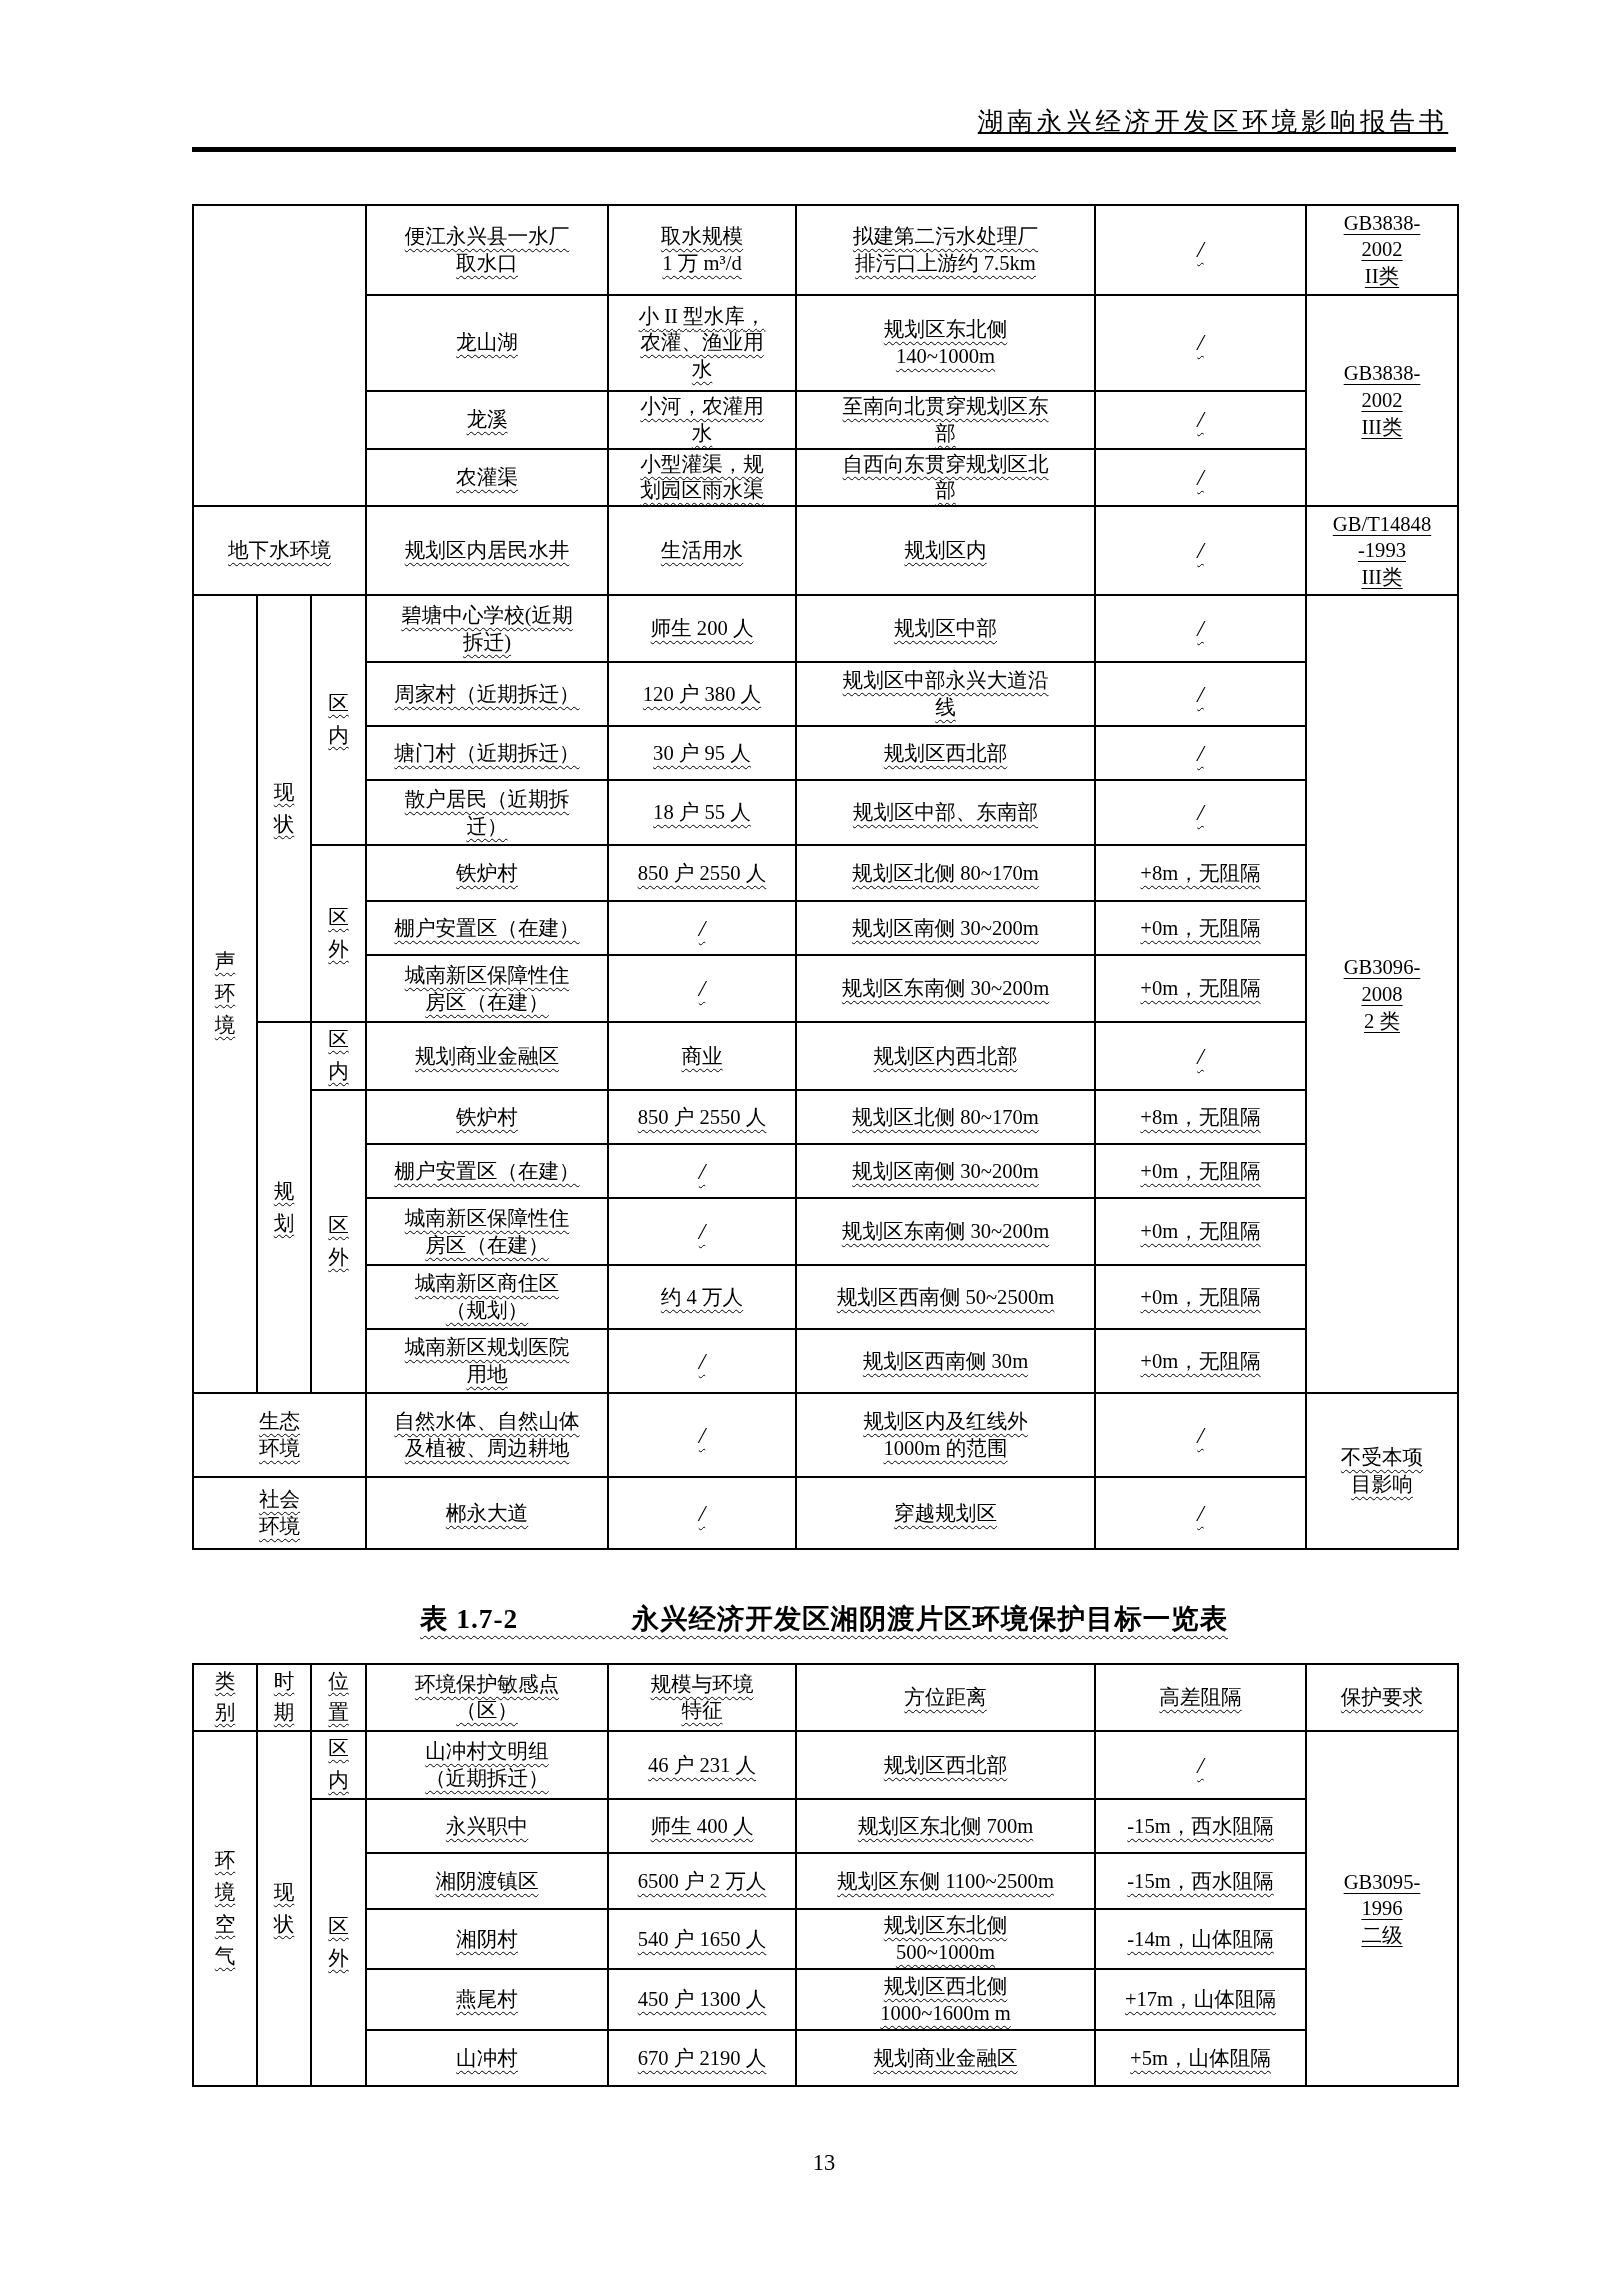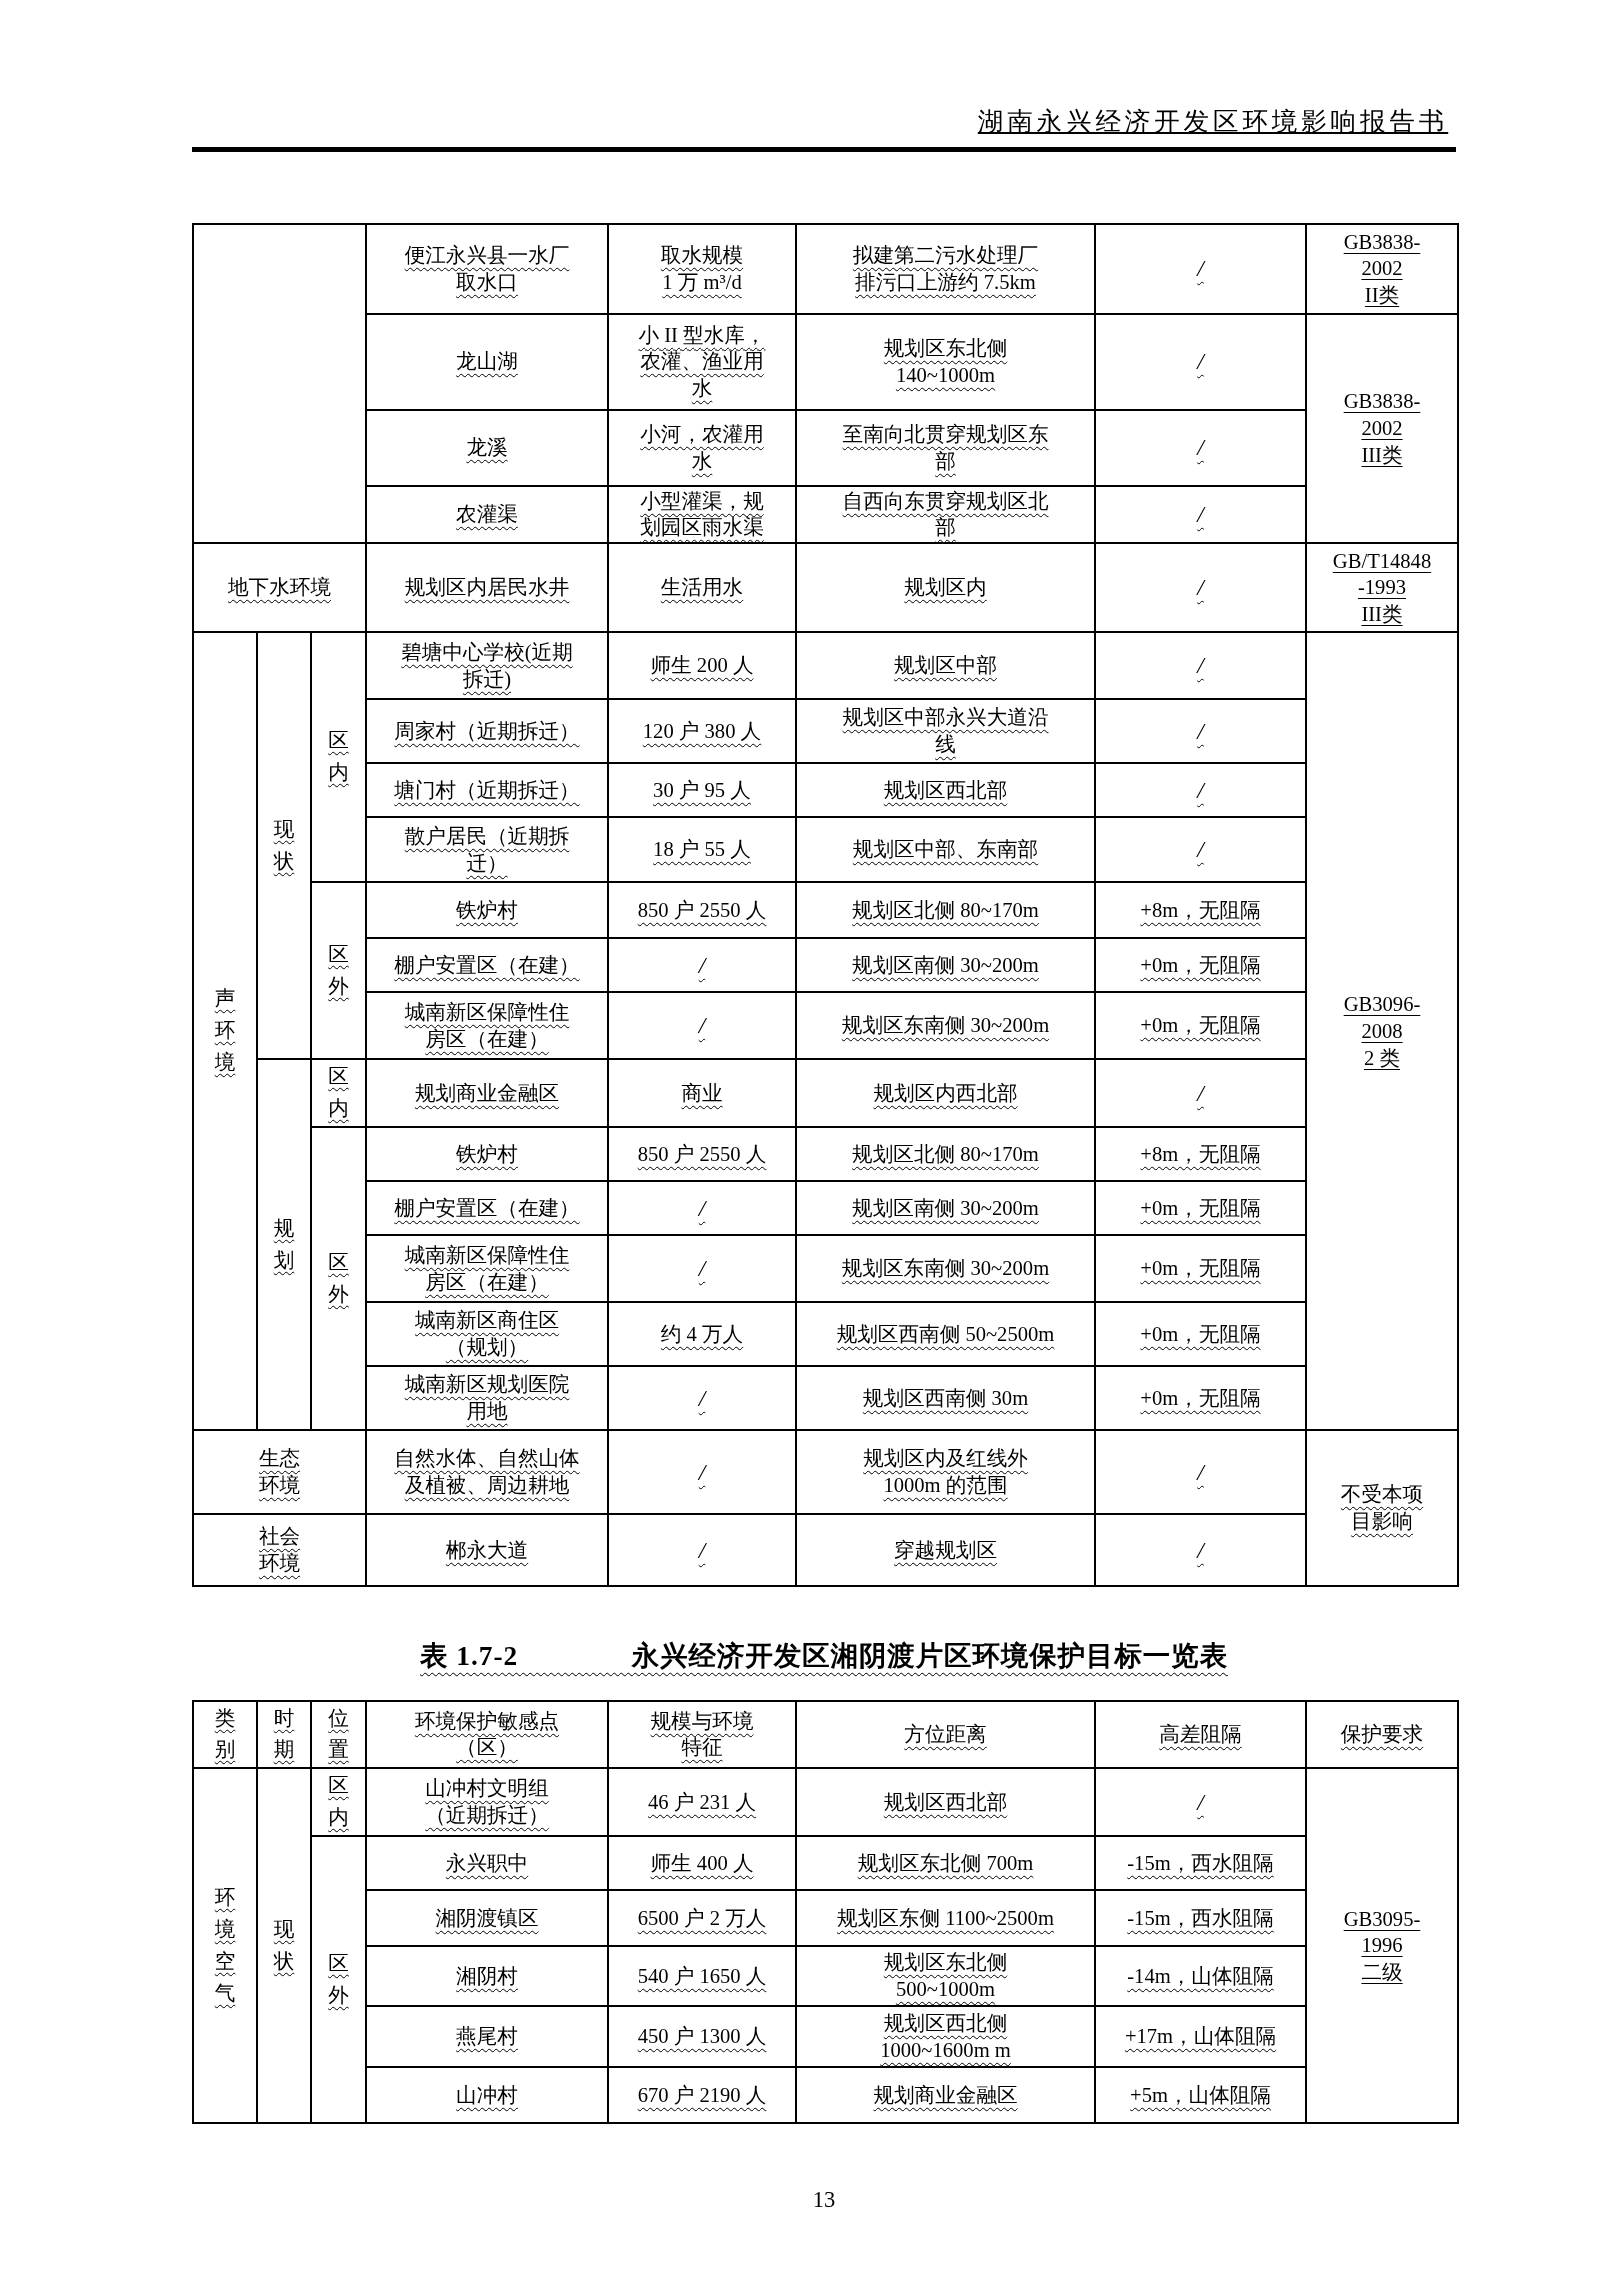--- a/index.html
+++ b/index.html
@@ -21,21 +21,21 @@
     white-space:nowrap;
     text-decoration:underline;
   }
   .header-rule{height:4.9px;background:#000;margin-top:7.8px;}
   table{
     border-collapse:collapse;
     table-layout:fixed;
     width:1264px;
     border:2.9px solid #000;
   }
-  .t1{margin-top:71px;}
+  .t1{margin-top:52px;}
   .t2{margin-top:25.5px;}
   td,th{
     border-left:2px solid #000;
     border-right:2px solid #000;
     border-top:2.9px solid #000;
     border-bottom:2.9px solid #000;
     padding:1px 2px;
     text-align:center;
     vertical-align:middle;
     font-size:20.6px;
@@ -117,21 +117,21 @@
           <td><span class="txt">小 II 型水库，
 农灌、渔业用
 水</span></td>
           <td><span class="txt">规划区东北侧
 140~1000m</span></td>
           <td><span class="txt slash">/</span></td>
           <td rowspan="3"><span class="txt std">GB3838-
 2002
 III类</span></td>
         </tr>
-        <tr style="height:76px">
+        <tr style="height:58px">
           <td><span class="txt">龙溪</span></td>
           <td><span class="txt">小河，农灌用
 水</span></td>
           <td><span class="txt">至南向北贯穿规划区东
 部</span></td>
           <td><span class="txt slash">/</span></td>
         </tr>
         <tr style="height:54px">
           <td><span class="txt">农灌渠</span></td>
           <td><span class="txt">小型灌渠，规

